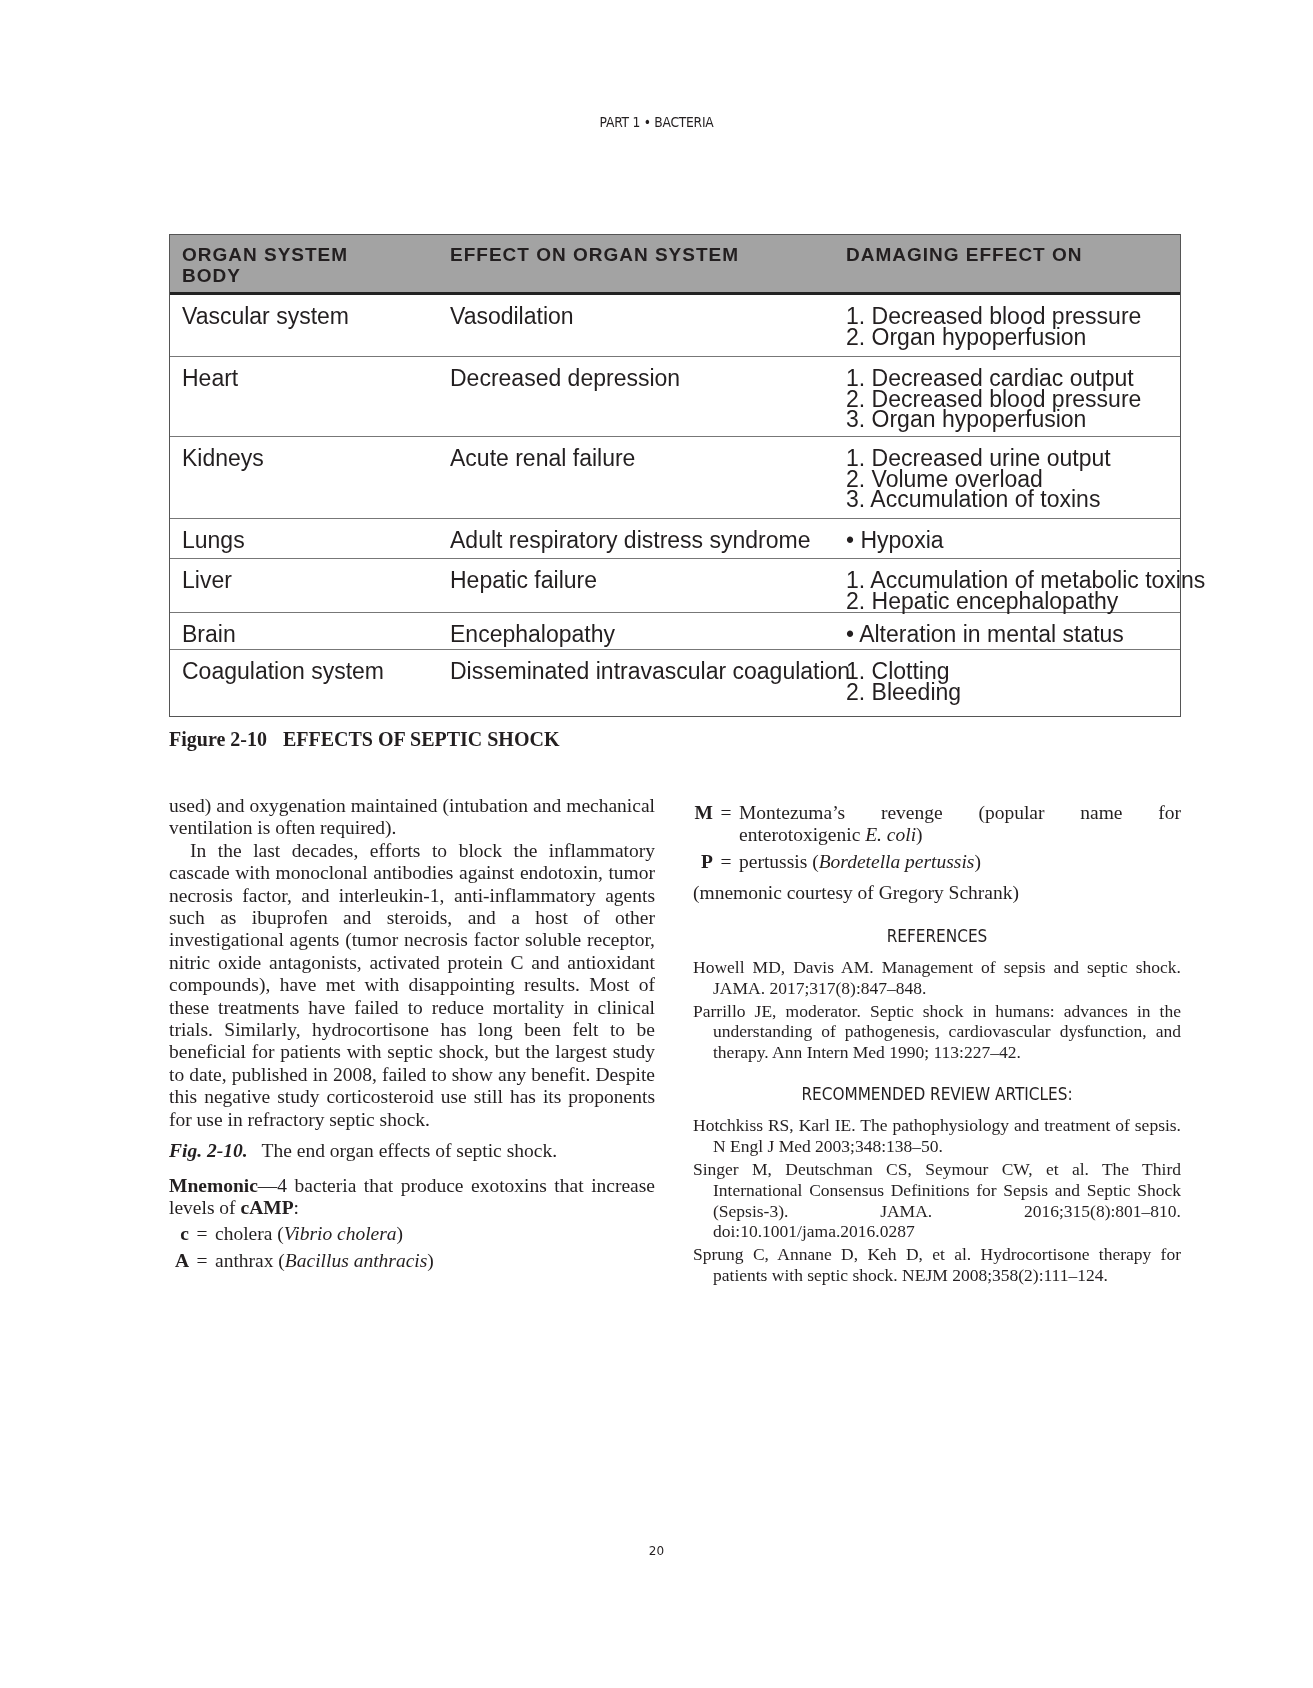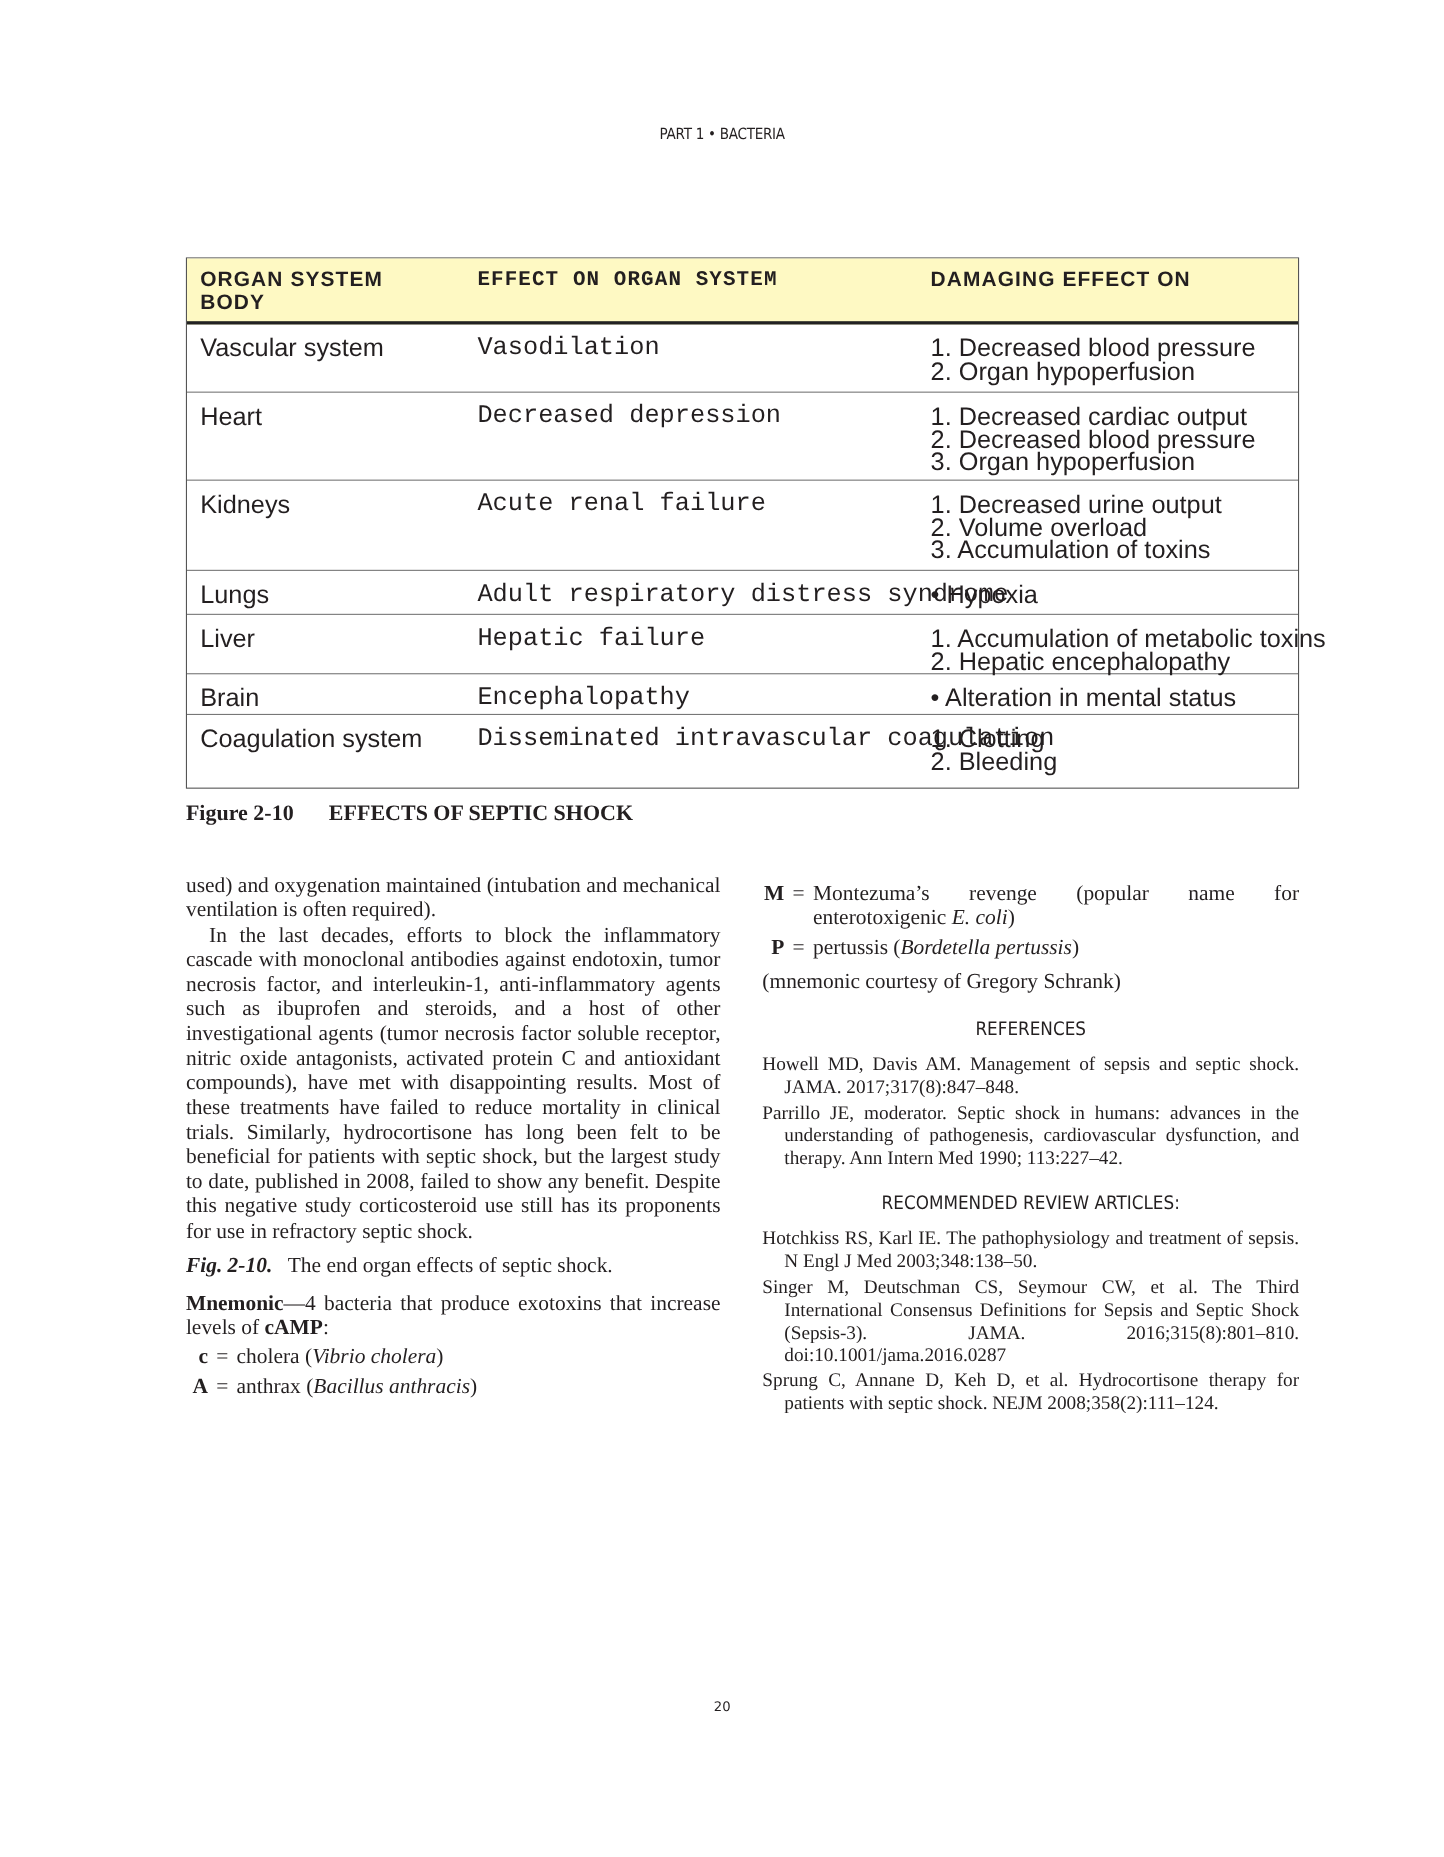--- a/index.html
+++ b/index.html
@@ -4,30 +4,30 @@
 <style>
   html, body { margin: 0; padding: 0; background: #ffffff; }
   body { width: 1313px; height: 1688px; position: relative; overflow: hidden; color: #231f20; }
   .running-head { position: absolute; top: 114px; left: 0; width: 1313px; text-align: center;
     font-family: "DejaVu Sans", sans-serif; font-size: 14px; letter-spacing: -0.3px; color: #231f20; transform: scaleX(0.88); }
   .page-number { position: absolute; top: 1544px; left: 0; width: 1313px; text-align: center;
     font-family: "DejaVu Sans", sans-serif; font-size: 12px; color: #231f20; }
 
   .table { position: absolute; left: 169px; top: 234px; width: 1012px; border: 1.5px solid #555; box-sizing: border-box;
     font-family: "Liberation Sans", sans-serif; color: #231f20; }
-  .thead { background: #fef9c3; height: 60px; border-bottom: 3px solid #222; position: relative; box-sizing: border-box; }
+  .thead { background: #a3a3a3; height: 60px; border-bottom: 3px solid #222; position: relative; box-sizing: border-box; }
   .th { position: absolute; top: 9px; font-weight: bold; font-size: 19px; letter-spacing: 1px; line-height: 21px; }
   .row { position: relative; border-bottom: 1.5px solid #777; box-sizing: border-box; font-size: 23px; line-height: 20.5px; }
   .row:last-child { border-bottom: none; }
   .cell { position: absolute; top: 11px; }
-  .c1 { left: 12px; } .c2 { left: 264px; font-family: Liberation Mono, monospace; } .c3 { left: 676px; }
+  .c1 { left: 12px; } .c2 { left: 280px; } .c3 { left: 676px; }
   .dmg-line { display: block; white-space: nowrap; }
 
   .caption { position: absolute; left: 169px; top: 728px; font-family: "Liberation Serif", serif; font-weight: bold; font-size: 20px; }
-  .caption .cap-title { margin-left: 32px; }
+  .caption .cap-title { margin-left: 16px; }
 
   .col { position: absolute; font-family: "Liberation Serif", serif; font-size: 19.5px; line-height: 22.4px; color: #231f20; }
   .col-left { left: 169px; top: 795px; width: 486px; }
   .col-right { left: 693px; top: 798px; width: 488px; }
   .para { text-align: justify; margin: 0; }
   .para.indent { text-indent: 21px; }
   .fig-ref { margin-top: 9px; }
   .fig-ref b { margin-right: 14px; font-style: italic; }
   .mnemonic { margin-top: 12px; text-align: justify; }
   .mn-item { display: flex; margin: 4px 0 0 0; }

